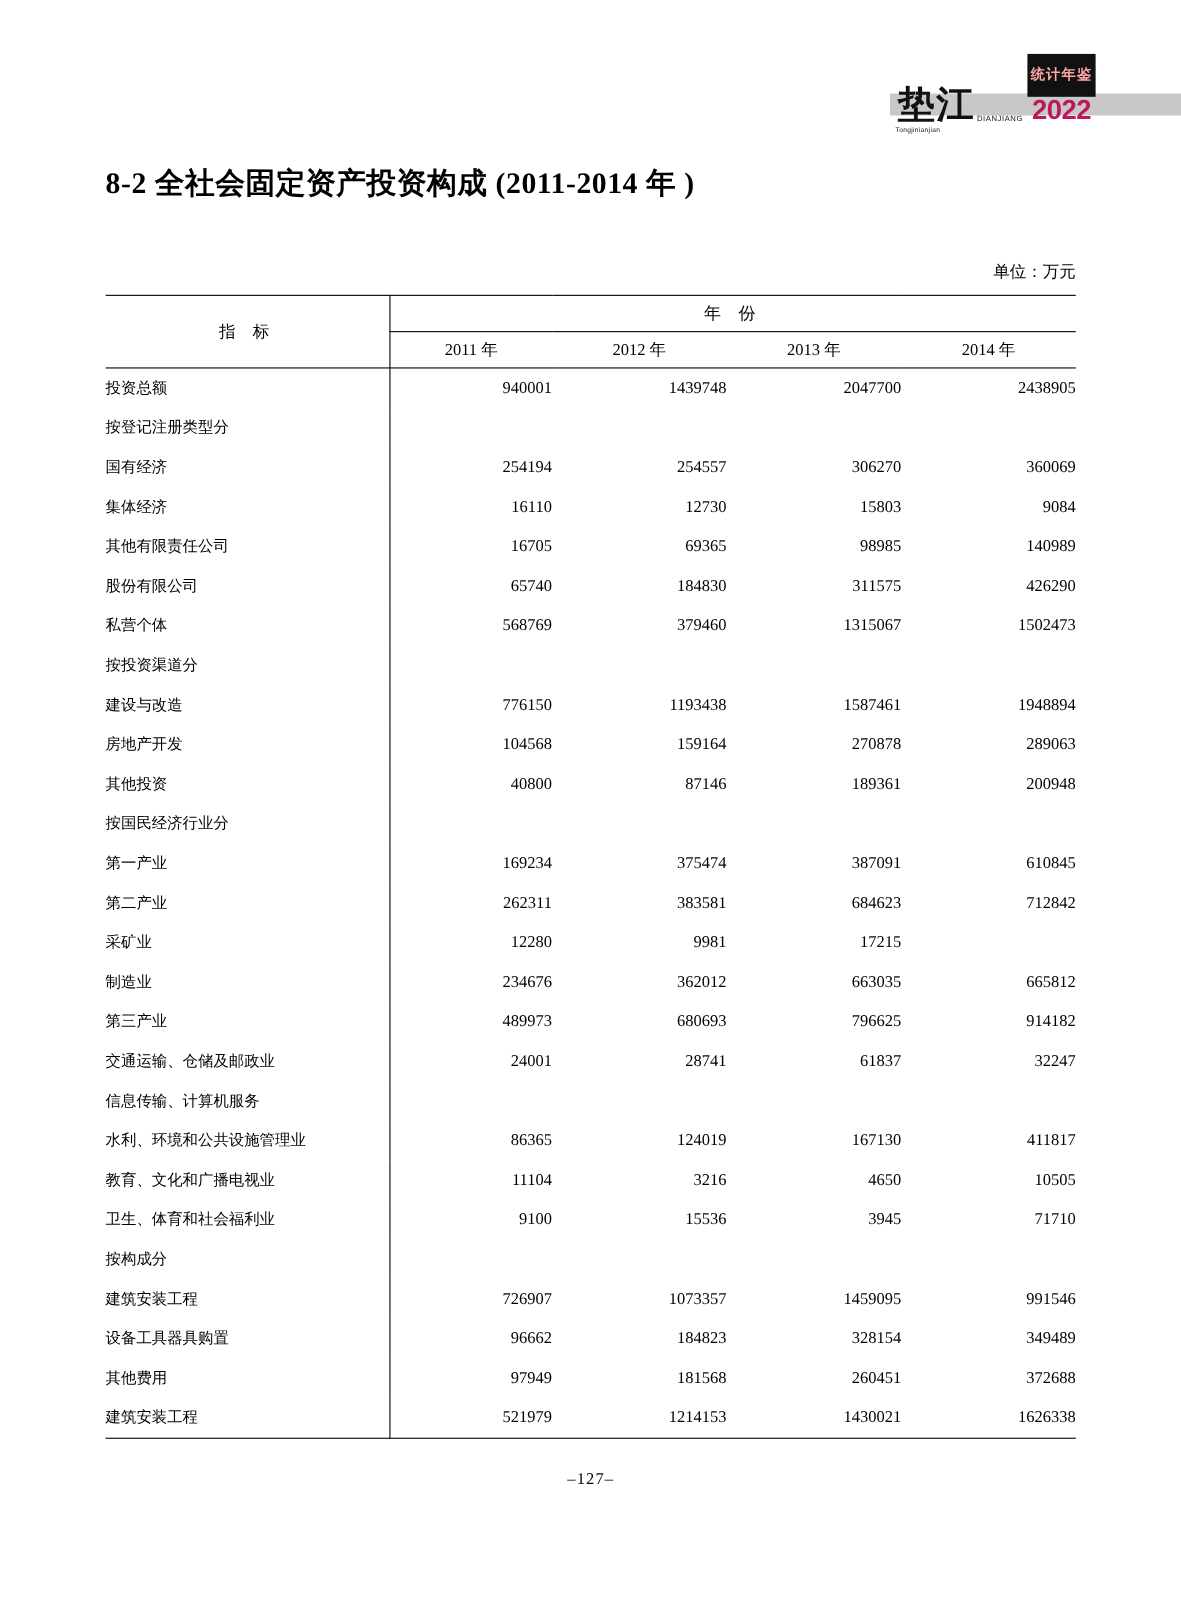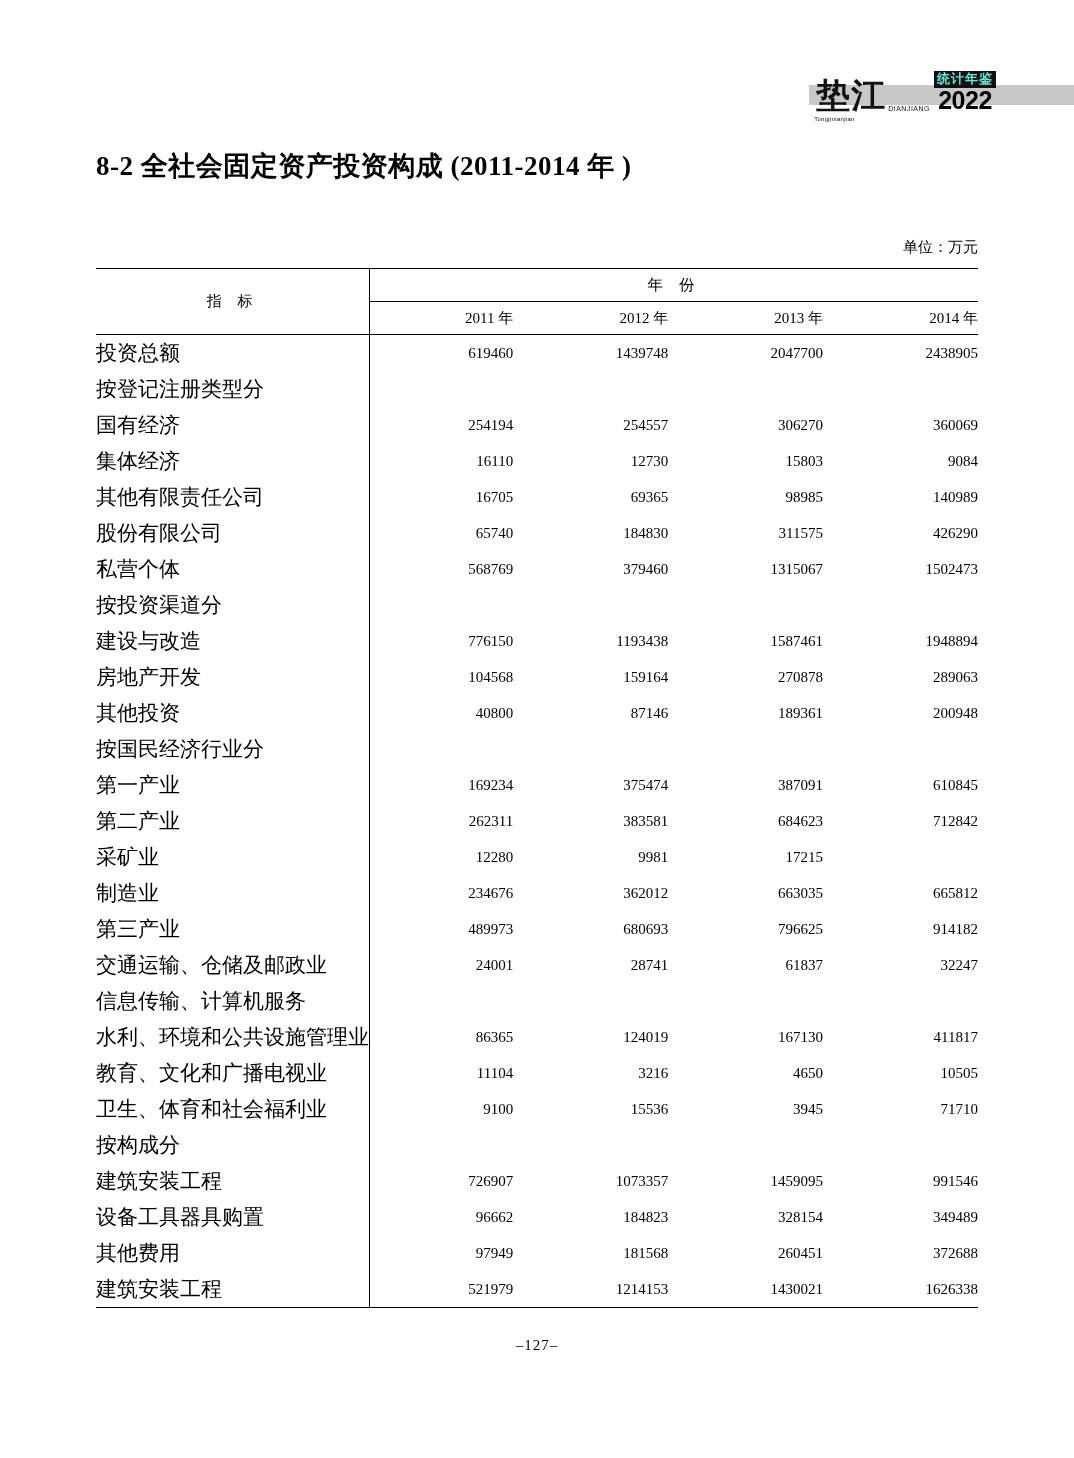--- a/index.html
+++ b/index.html
@@ -61,32 +61,32 @@
     margin-left: 4px;
     display: flex;
     flex-direction: column;
     align-items: center;
   }
   .logo-tj {
     font-family: "Liberation Sans", sans-serif;
     font-size: 13px;
     font-weight: bold;
     background: #111;
-    color: #5eead4;
-    padding: 1px 3px;
+    color: #fca5a5;
+    padding: 12px 3px;
     letter-spacing: 1px;
     line-height: 1.15;
   }
   .logo-year {
     font-family: "Liberation Sans", sans-serif;
     font-size: 25px;
     font-weight: bold;
     line-height: 1;
     letter-spacing: -0.5px;
-    color: #000000;
+    color: #be185d;
   }
   .logo-sub {
     position: absolute;
     left: -2px;
     bottom: -9px;
     font-family: "Liberation Sans", sans-serif;
     font-size: 6px;
     color: #111;
     letter-spacing: 0.3px;
   }
@@ -139,29 +139,29 @@
   }
   .hdr-years {
     text-align: center;
     font-size: 15.5px;
     letter-spacing: 6px;
     height: 32px;
     border-bottom: 1.1px solid #000;
     margin-top: 28px;
   }
   .hdr-year-cell {
-    text-align: right;
+    text-align: center;
     font-size: 15px;
     height: 32px;
     border-bottom: 1.6px solid #000;
   }
   td.label {
     height: 36px;
     border-right: 1.1px solid #000;
-    font-size: 21px;
+    font-size: 14px;
     white-space: nowrap;
   }
   td.val {
     text-align: right;
     padding-right: 22px;
     font-size: 15px;
     height: 36px;
   }
   .ind-0 { padding-left: 4px; }
   .ind-1 { padding-left: 18px; }
@@ -212,21 +212,21 @@
       <tr>
         <td class="hdr-year-cell">2011 年</td>
         <td class="hdr-year-cell">2012 年</td>
         <td class="hdr-year-cell">2013 年</td>
         <td class="hdr-year-cell">2014 年</td>
       </tr>
     </thead>
     <tbody id="table-body">
         <tr>
           <td class="label ind-0">投资总额</td>
-          <td class="val">619460</td>
+          <td class="val">940001</td>
           <td class="val">1439748</td>
           <td class="val">2047700</td>
           <td class="val">2438905</td>
         </tr>
         <tr>
           <td class="label ind-0">按登记注册类型分</td>
           <td class="val"></td>
           <td class="val"></td>
           <td class="val"></td>
           <td class="val"></td>

